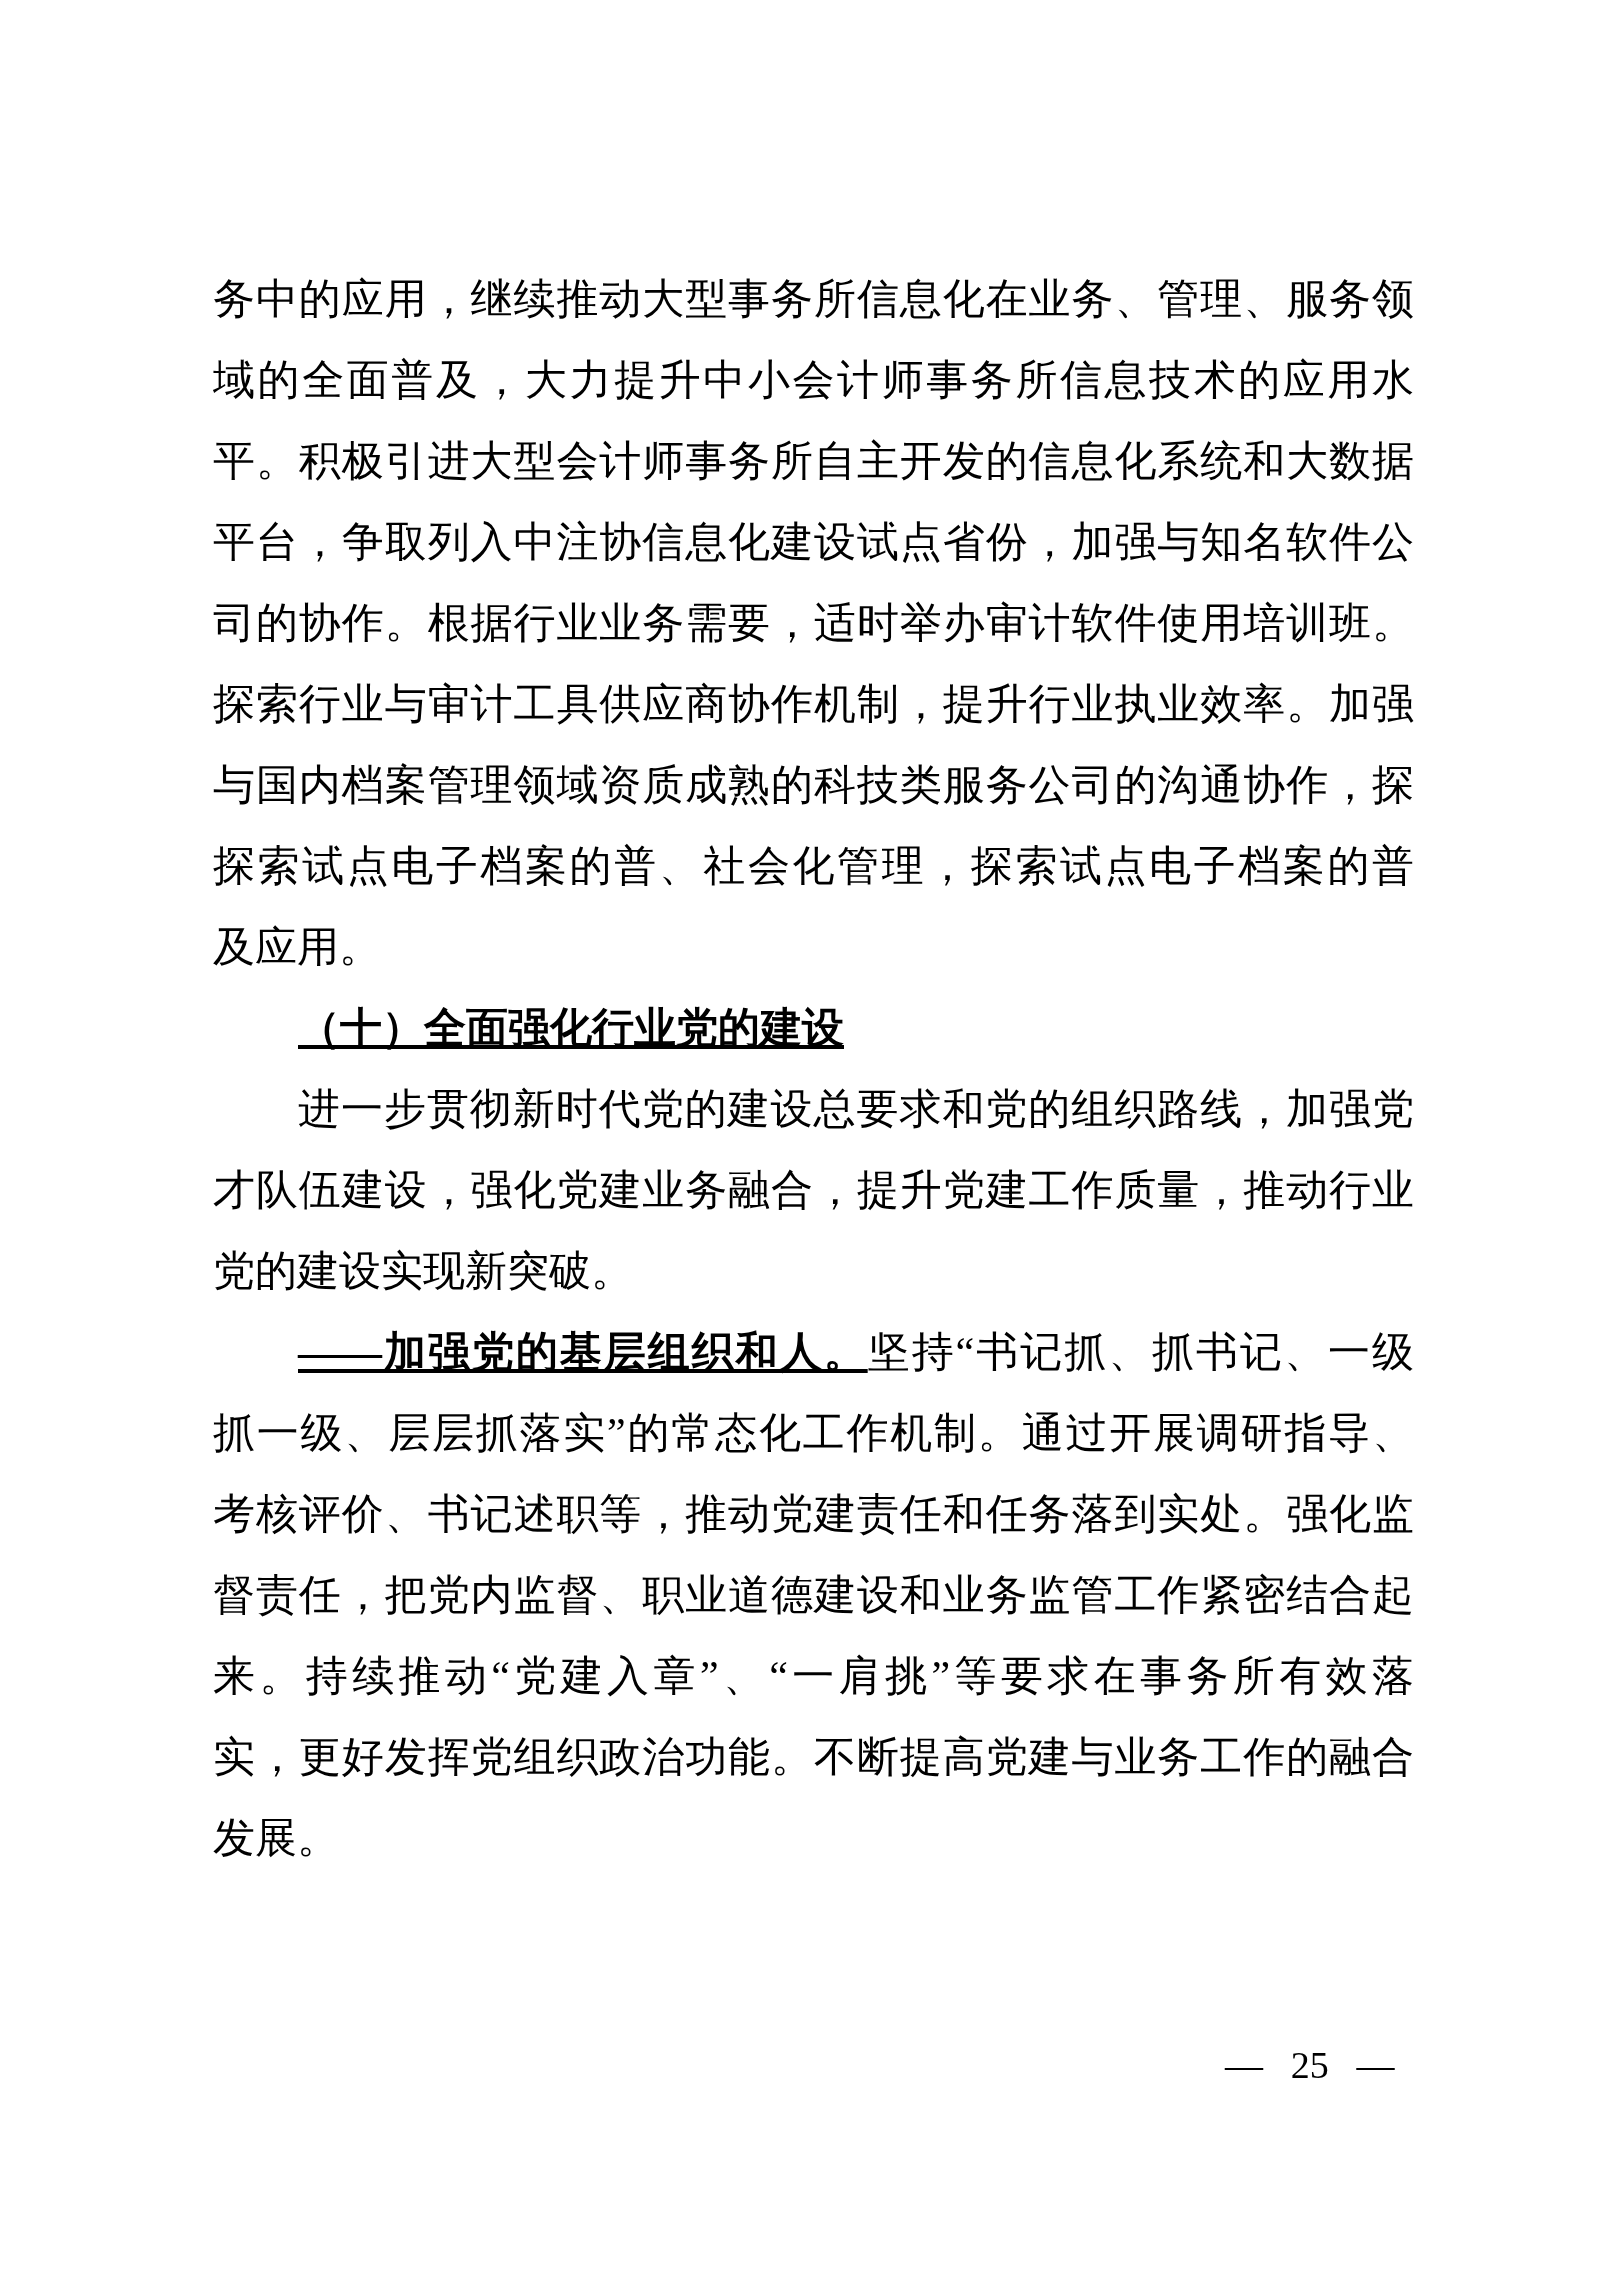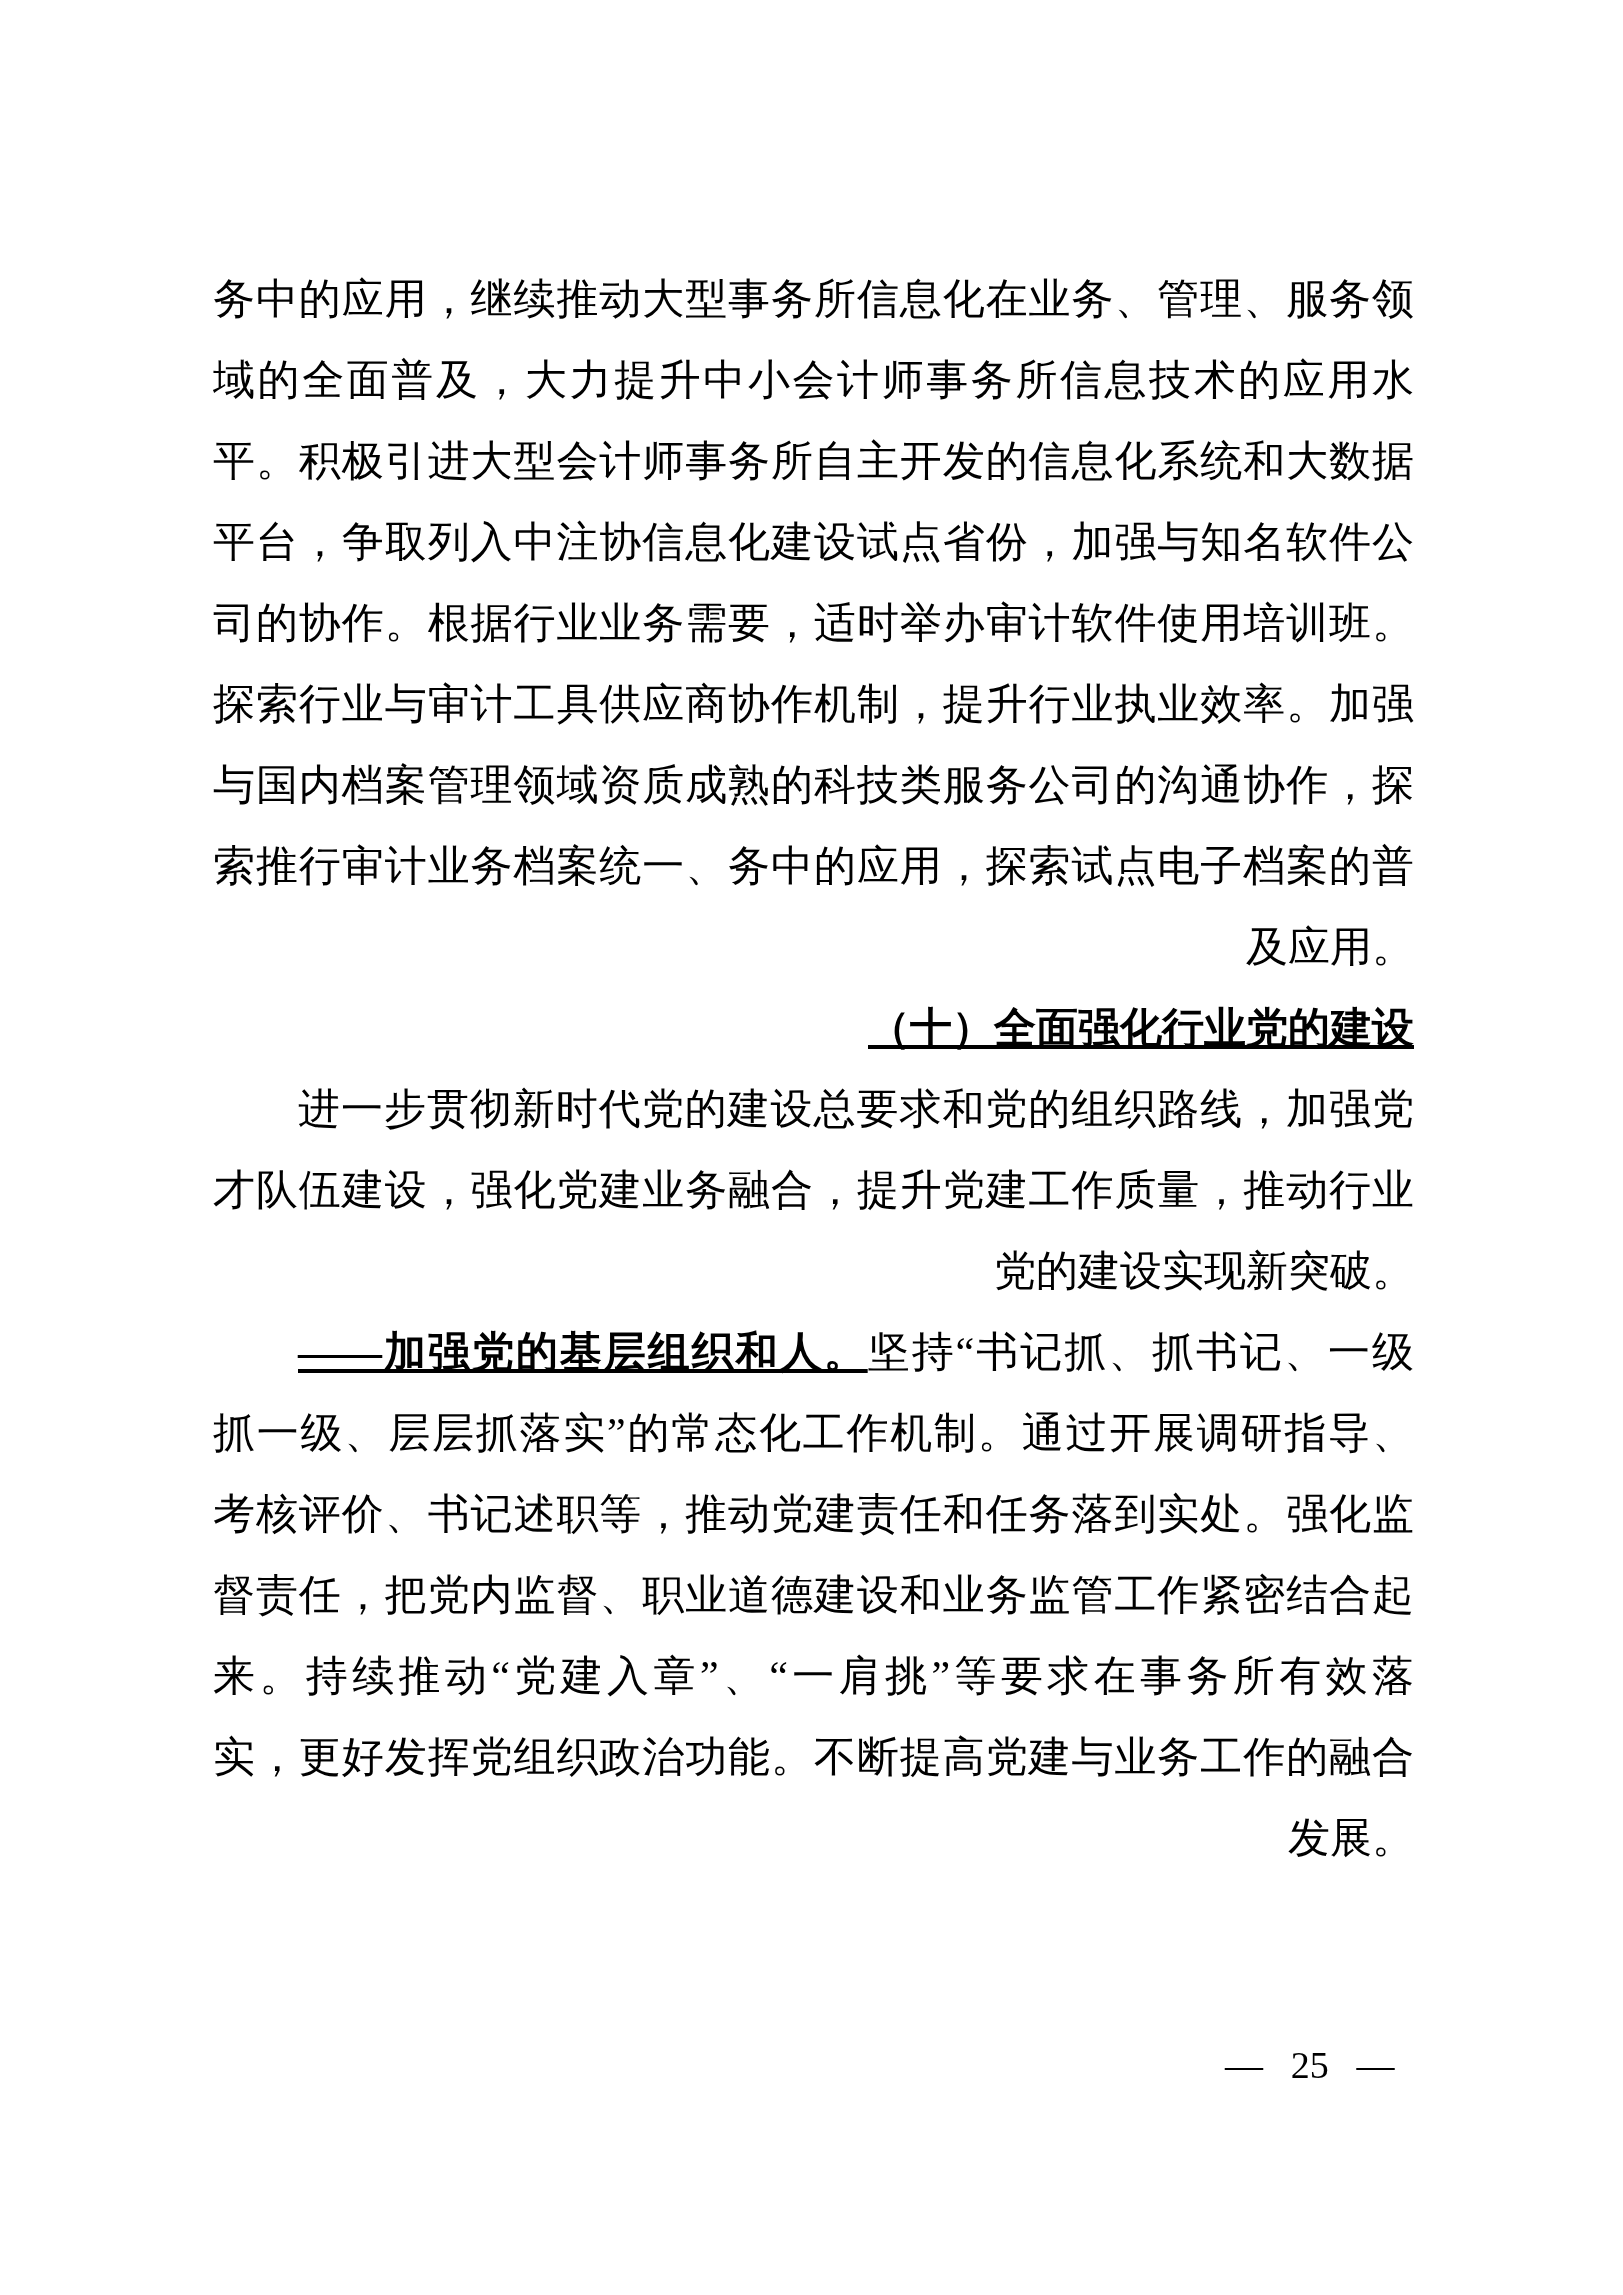--- a/index.html
+++ b/index.html
@@ -23,21 +23,21 @@
     width: 1201px;
   }
   .doc-line {
     box-sizing: border-box;
     width: 100%;
     height: 81px;
     line-height: 81px;
     font-size: 42px;
     letter-spacing: 0;
     white-space: nowrap;
-    text-align: right;
+    text-align: left;
   }
   .doc-line.justify {
     text-align: justify;
     text-align-last: justify;
   }
   .doc-line.indent {
     padding-left: 85px;
   }
   .doc-line .b {
     font-weight: 700;
@@ -60,21 +60,21 @@
 
 <div class="page">
   <div class="doc-body">
       <div class="doc-line justify"><span>务中的应用，继续推动大型事务所信息化在业务、管理、服务领</span></div>
       <div class="doc-line justify"><span>域的全面普及，大力提升中小会计师事务所信息技术的应用水</span></div>
       <div class="doc-line justify"><span>平。积极引进大型会计师事务所自主开发的信息化系统和大数据</span></div>
       <div class="doc-line justify"><span>平台，争取列入中注协信息化建设试点省份，加强与知名软件公</span></div>
       <div class="doc-line justify"><span>司的协作。根据行业业务需要，适时举办审计软件使用培训班。</span></div>
       <div class="doc-line justify"><span>探索行业与审计工具供应商协作机制，提升行业执业效率。加强</span></div>
       <div class="doc-line justify"><span>与国内档案管理领域资质成熟的科技类服务公司的沟通协作，探</span></div>
-      <div class="doc-line justify"><span>索推行审计业务档案统一、务中的应用，探索试点电子档案的普</span></div>
+      <div class="doc-line justify"><span>探索试点电子档案的普、社会化管理，探索试点电子档案的普</span></div>
       <div class="doc-line"><span>及应用。</span></div>
       <div class="doc-line indent"><span class="b">（十）全面强化行业党的建设</span></div>
       <div class="doc-line justify indent"><span>进一步贯彻新时代党的建设总要求和党的组织路线，加强党</span></div>
       <div class="doc-line justify"><span>才队伍建设，强化党建业务融合，提升党建工作质量，推动行业</span></div>
       <div class="doc-line"><span>党的建设实现新突破。</span></div>
       <div class="doc-line justify indent"><span class="b">——加强党的基层组织和人。</span><span>坚持“书记抓、抓书记、一级</span></div>
       <div class="doc-line justify"><span>抓一级、层层抓落实”的常态化工作机制。通过开展调研指导、</span></div>
       <div class="doc-line justify"><span>考核评价、书记述职等，推动党建责任和任务落到实处。强化监</span></div>
       <div class="doc-line justify"><span>督责任，把党内监督、职业道德建设和业务监管工作紧密结合起</span></div>
       <div class="doc-line justify"><span>来。持续推动“党建入章”、“一肩挑”等要求在事务所有效落</span></div>

